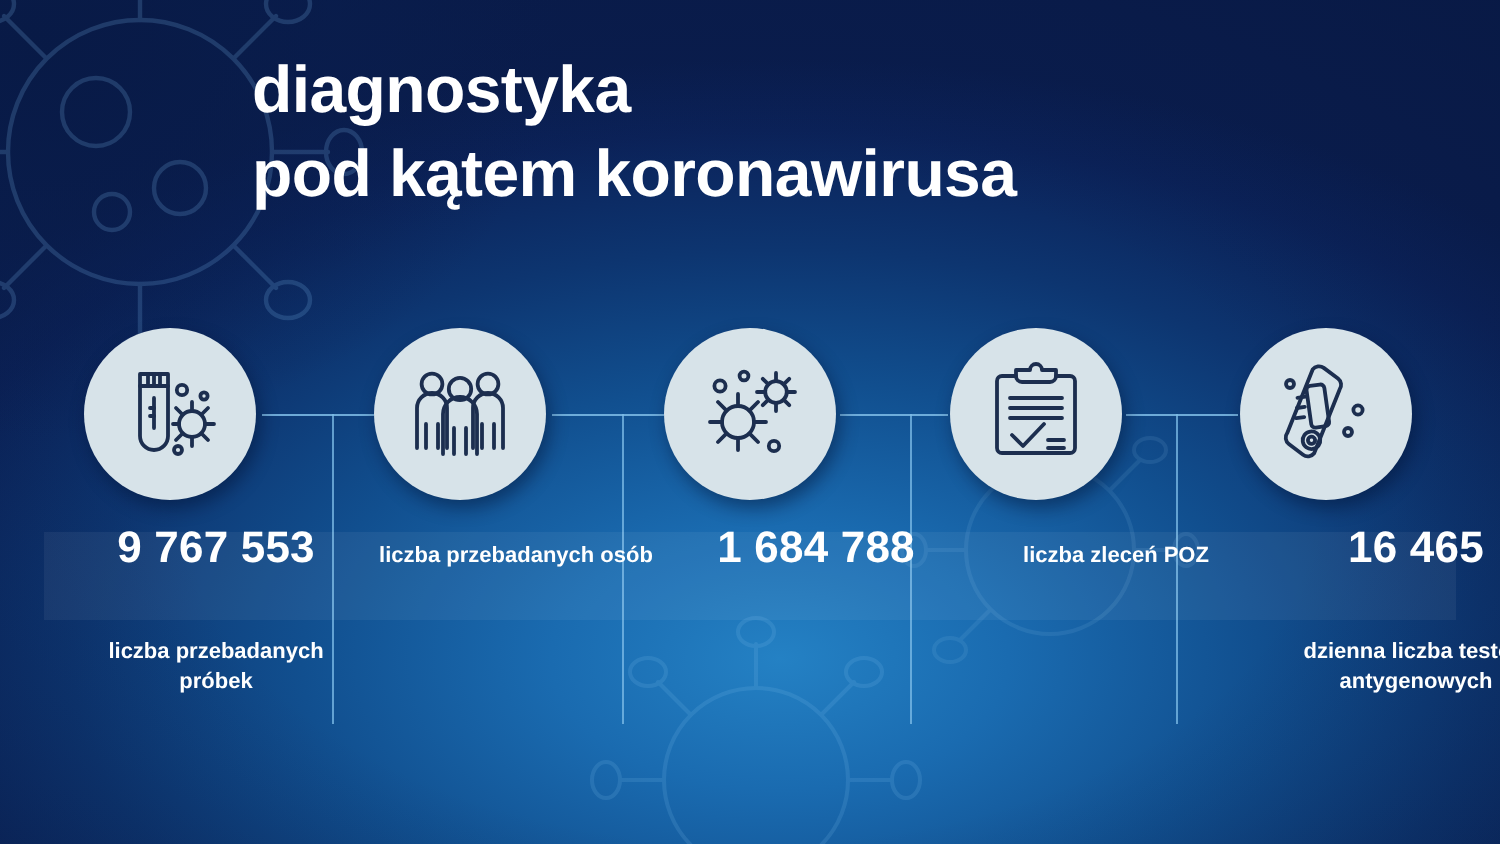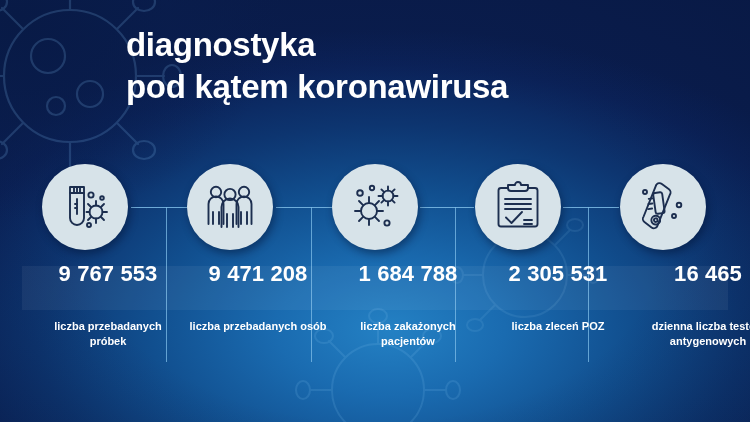--- a/index.html
+++ b/index.html
@@ -333,31 +333,28 @@
   <div class="stats-band"></div>
 
   <div class="stats-row">
 
     <div class="stat-cell">
       <div class="stat-value">9 767 553</div>
       <div class="stat-label">liczba przebadanych próbek</div>
     </div>
 
     <div class="stat-cell">
-      <div class="stat-value">9 471 208</div>
       <div class="stat-label">liczba przebadanych osób</div>
     </div>
 
     <div class="stat-cell">
       <div class="stat-value">1 684 788</div>
-      <div class="stat-label">liczba zakażonych pacjentów</div>
-    </div>
-
-    <div class="stat-cell">
-      <div class="stat-value">2 305 531</div>
+    </div>
+
+    <div class="stat-cell">
       <div class="stat-label">liczba zleceń POZ</div>
     </div>
 
     <div class="stat-cell">
       <div class="stat-value">16 465</div>
       <div class="stat-label">dzienna liczba testów antygenowych</div>
     </div>
 
   </div>
 

